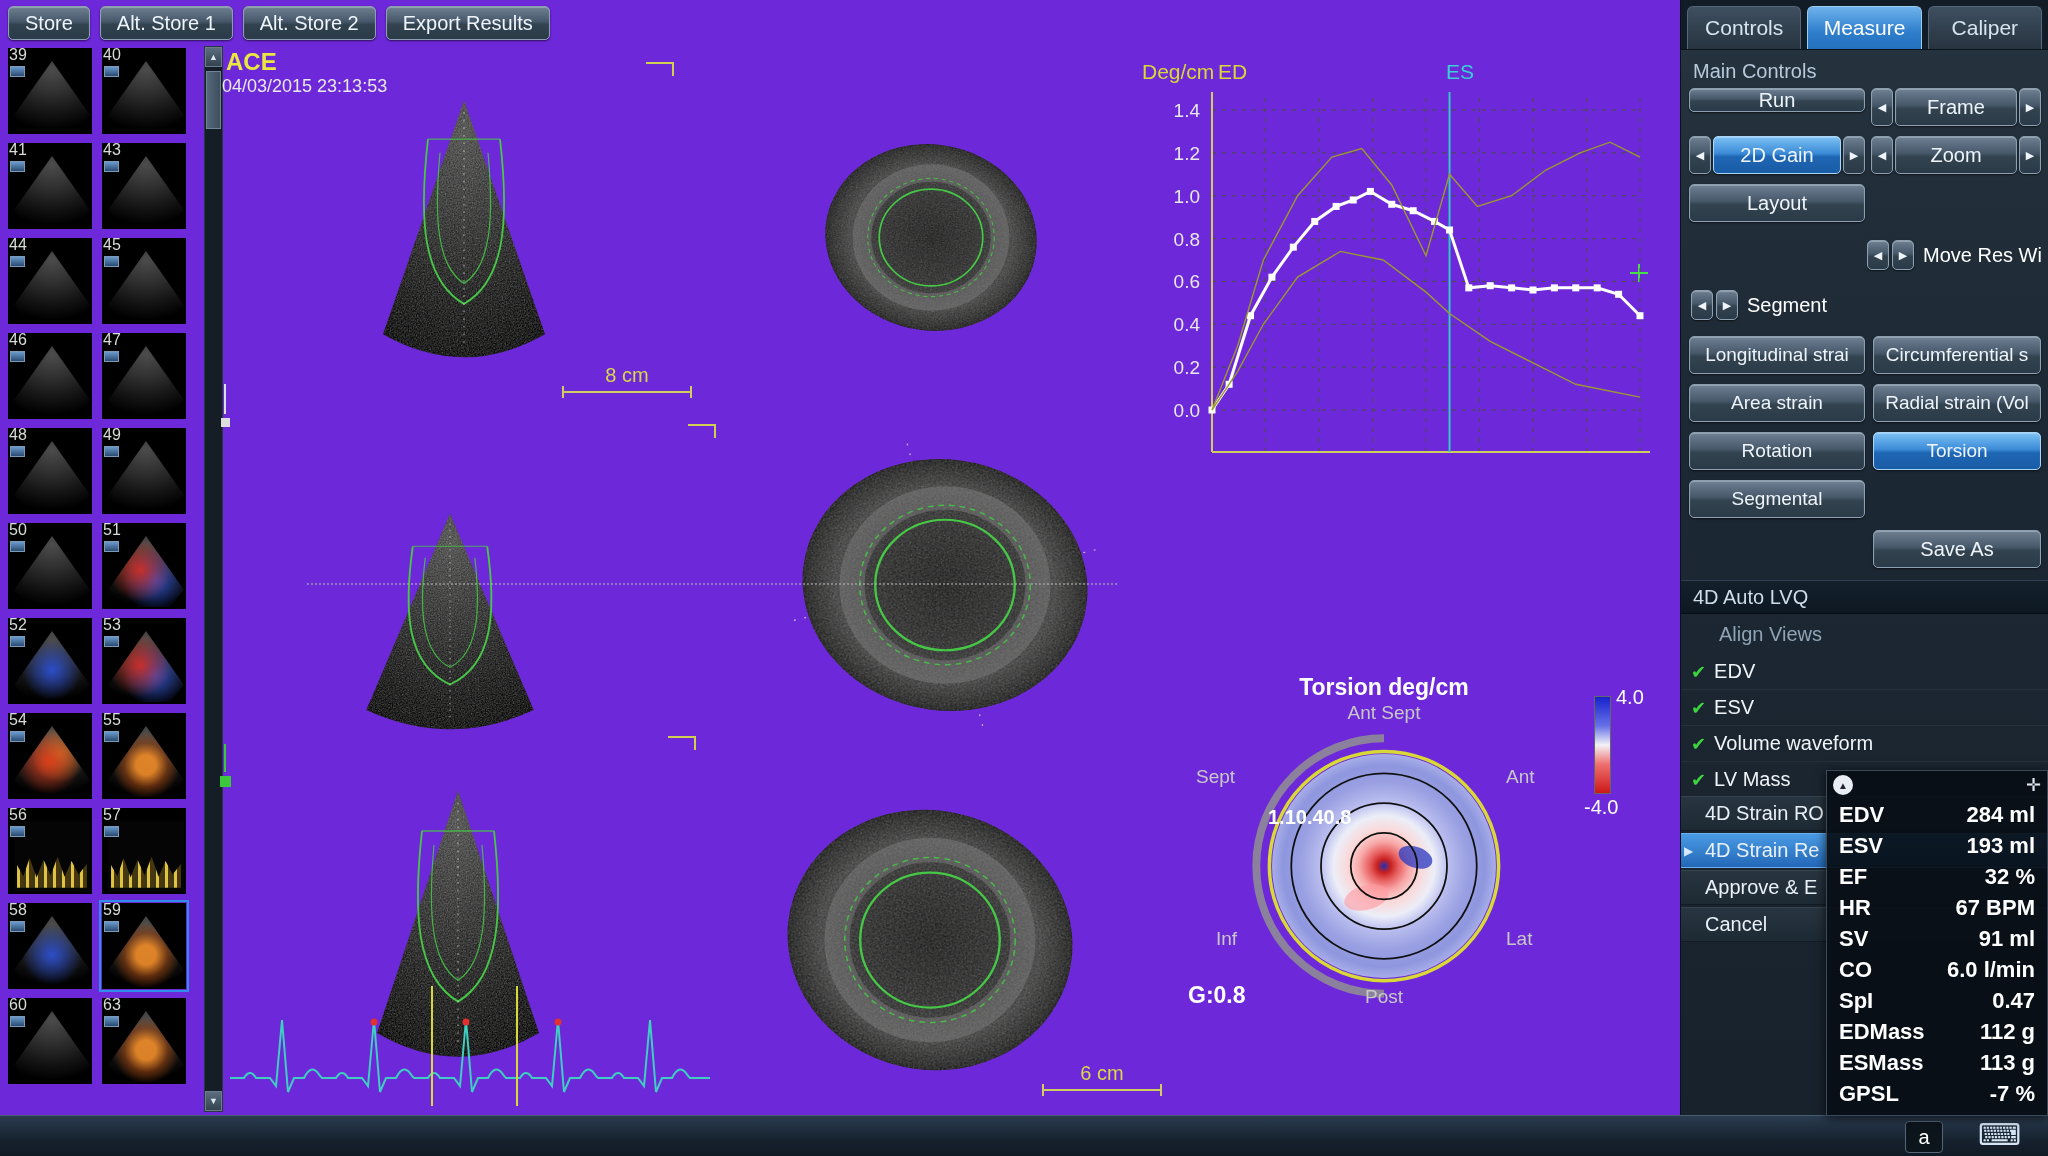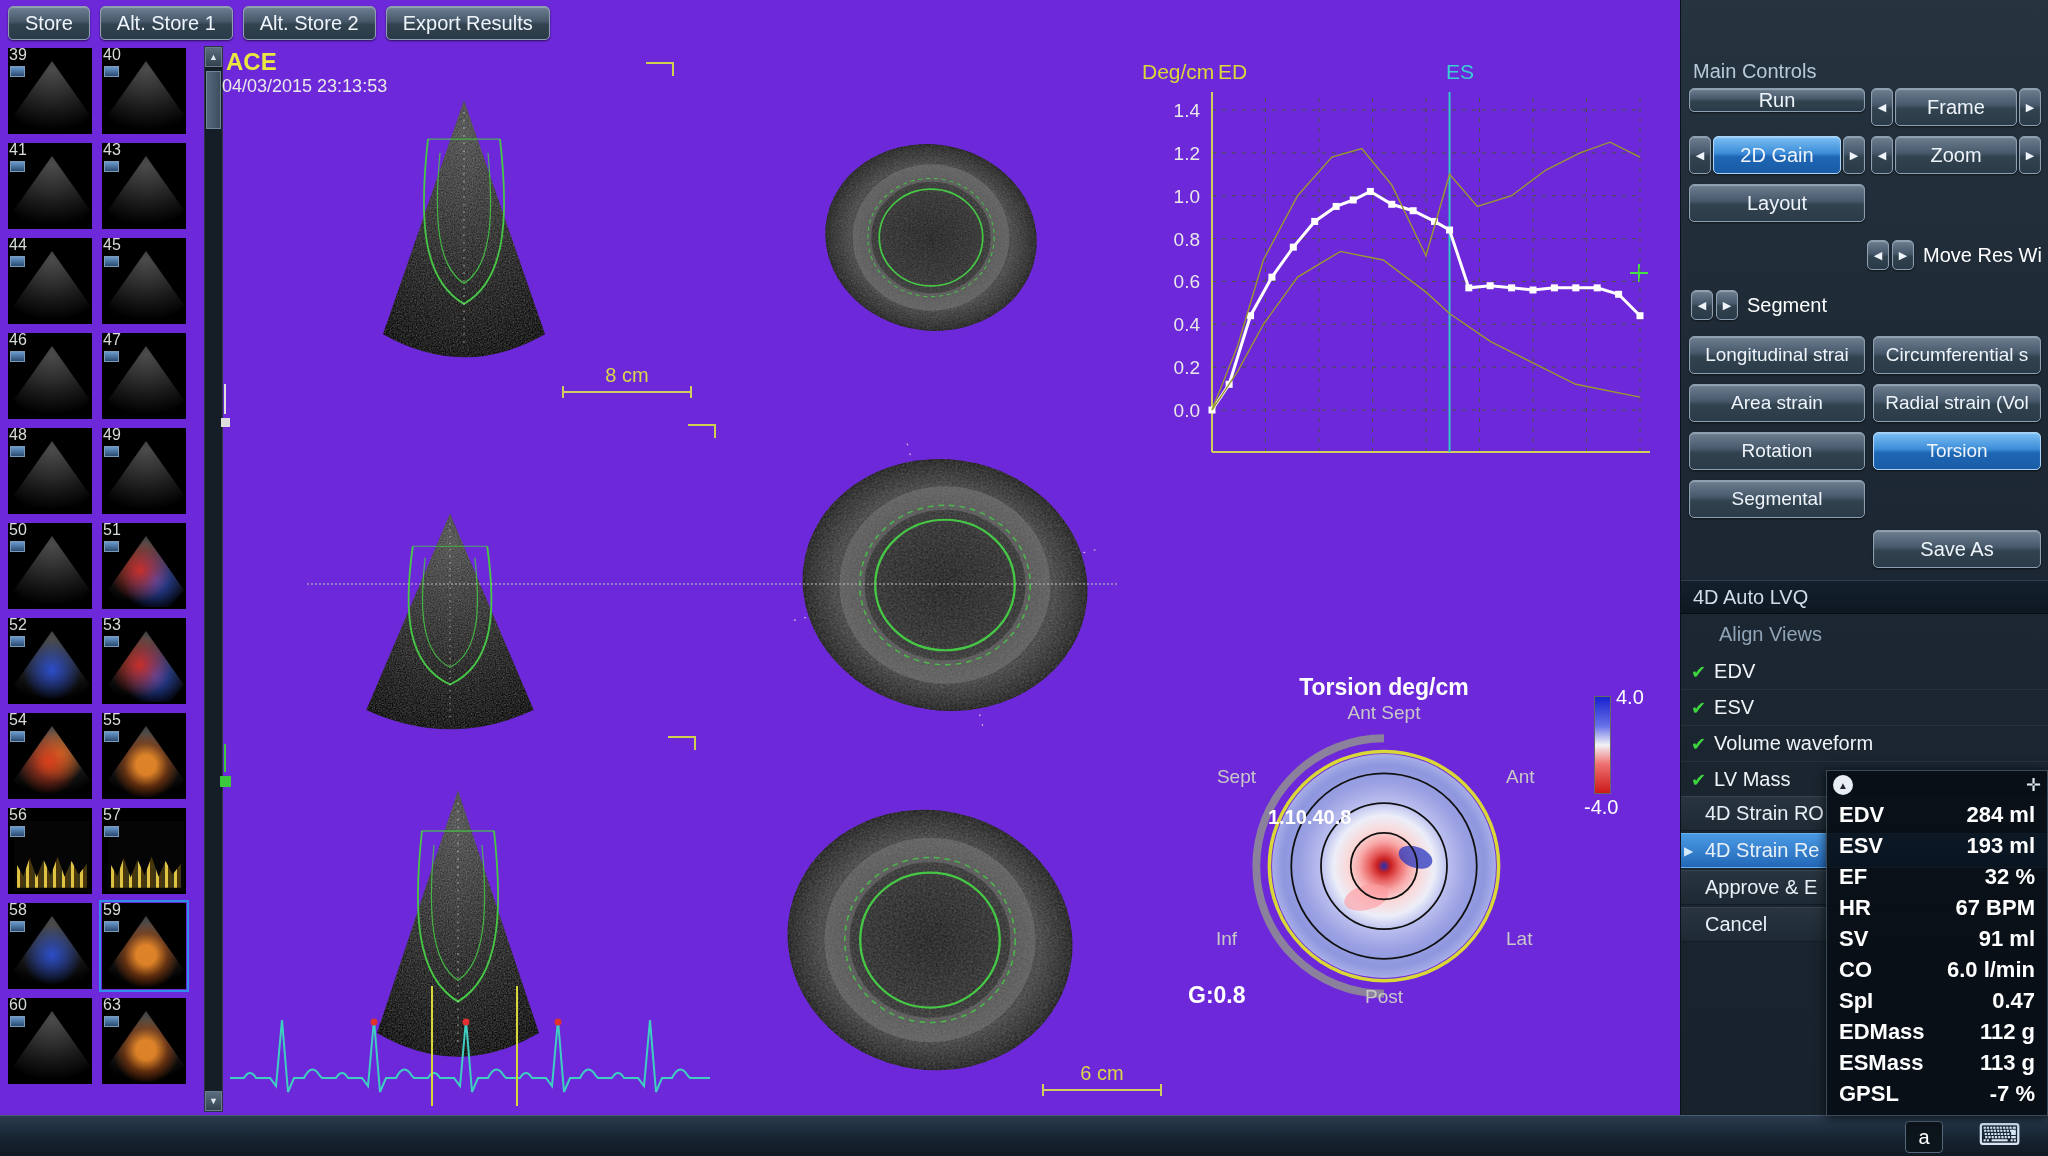--- a/index.html
+++ b/index.html
@@ -462,32 +462,37 @@
   <svg style="position:absolute;left:1244px;top:726px" width="280" height="280" viewBox="0 0 320 320">
     <path d="M160,14 A146,146 0 0 0 160,306" fill="none" stroke="#909090" stroke-width="9" opacity="0.85"></path>
     <circle cx="160" cy="160" r="131" fill="none" stroke="#d8d838" stroke-width="4"></circle>
     <circle cx="160" cy="160" r="128" fill="url(#beGrad)"></circle>
     <ellipse cx="196" cy="150" rx="20" ry="12" fill="#2838c0" opacity="0.75" transform="rotate(20 196 150)"></ellipse>
     <ellipse cx="140" cy="196" rx="26" ry="14" fill="#ff9aa0" opacity="0.6" transform="rotate(-15 140 196)"></ellipse>
     <circle cx="160" cy="160" r="38" fill="none" stroke="#101010" stroke-width="2"></circle>
     <circle cx="160" cy="160" r="72" fill="none" stroke="#101010" stroke-width="2"></circle>
     <circle cx="160" cy="160" r="106" fill="none" stroke="#101010" stroke-width="2"></circle>
   </svg>
-  <div class="be-text" style="left:1196px;top:766px;width:60px;text-align:right">Sept</div>
+  <div class="be-text" style="left:1196px;top:766px;width:60px;">Sept</div>
   <div class="be-text" style="left:1506px;top:766px">Ant</div>
   <div class="be-text" style="left:1216px;top:928px">Inf</div>
   <div class="be-text" style="left:1506px;top:928px">Lat</div>
   <div class="be-text" style="left:1304px;top:986px;width:160px;text-align:center">Post</div>
   <div class="be-values" style="left:1268px;top:806px">1.10.40.8</div>
   <div class="be-g" style="left:1188px;top:982px">G:0.8</div>
   <div class="colorbar" style="left:1594px;top:696px"></div>
   <div class="cb-lbl" style="left:1616px;top:686px">4.0</div>
   <div class="cb-lbl" style="left:1584px;top:796px">-4.0</div>
 
   <div class="right-panel">
+    <div class="tabbar">
+        <div class="tab">Controls</div>
+        <div class="tab active">Measure</div>
+        <div class="tab">Caliper</div>
+      </div>
     <div class="section-label">Main Controls</div>
 
     <div class="btn pos" style="left:8px;top:88px;width:176px;height:24px">Run</div>
     <div class="ctl-group" style="left:190px;top:88px;width:170px">
       <div class="btn arrow">◀</div>
       <div class="btn mid">Frame</div>
       <div class="btn arrow">▶</div>
     </div>
 
     <div class="ctl-group" style="left:8px;top:136px;width:176px">

